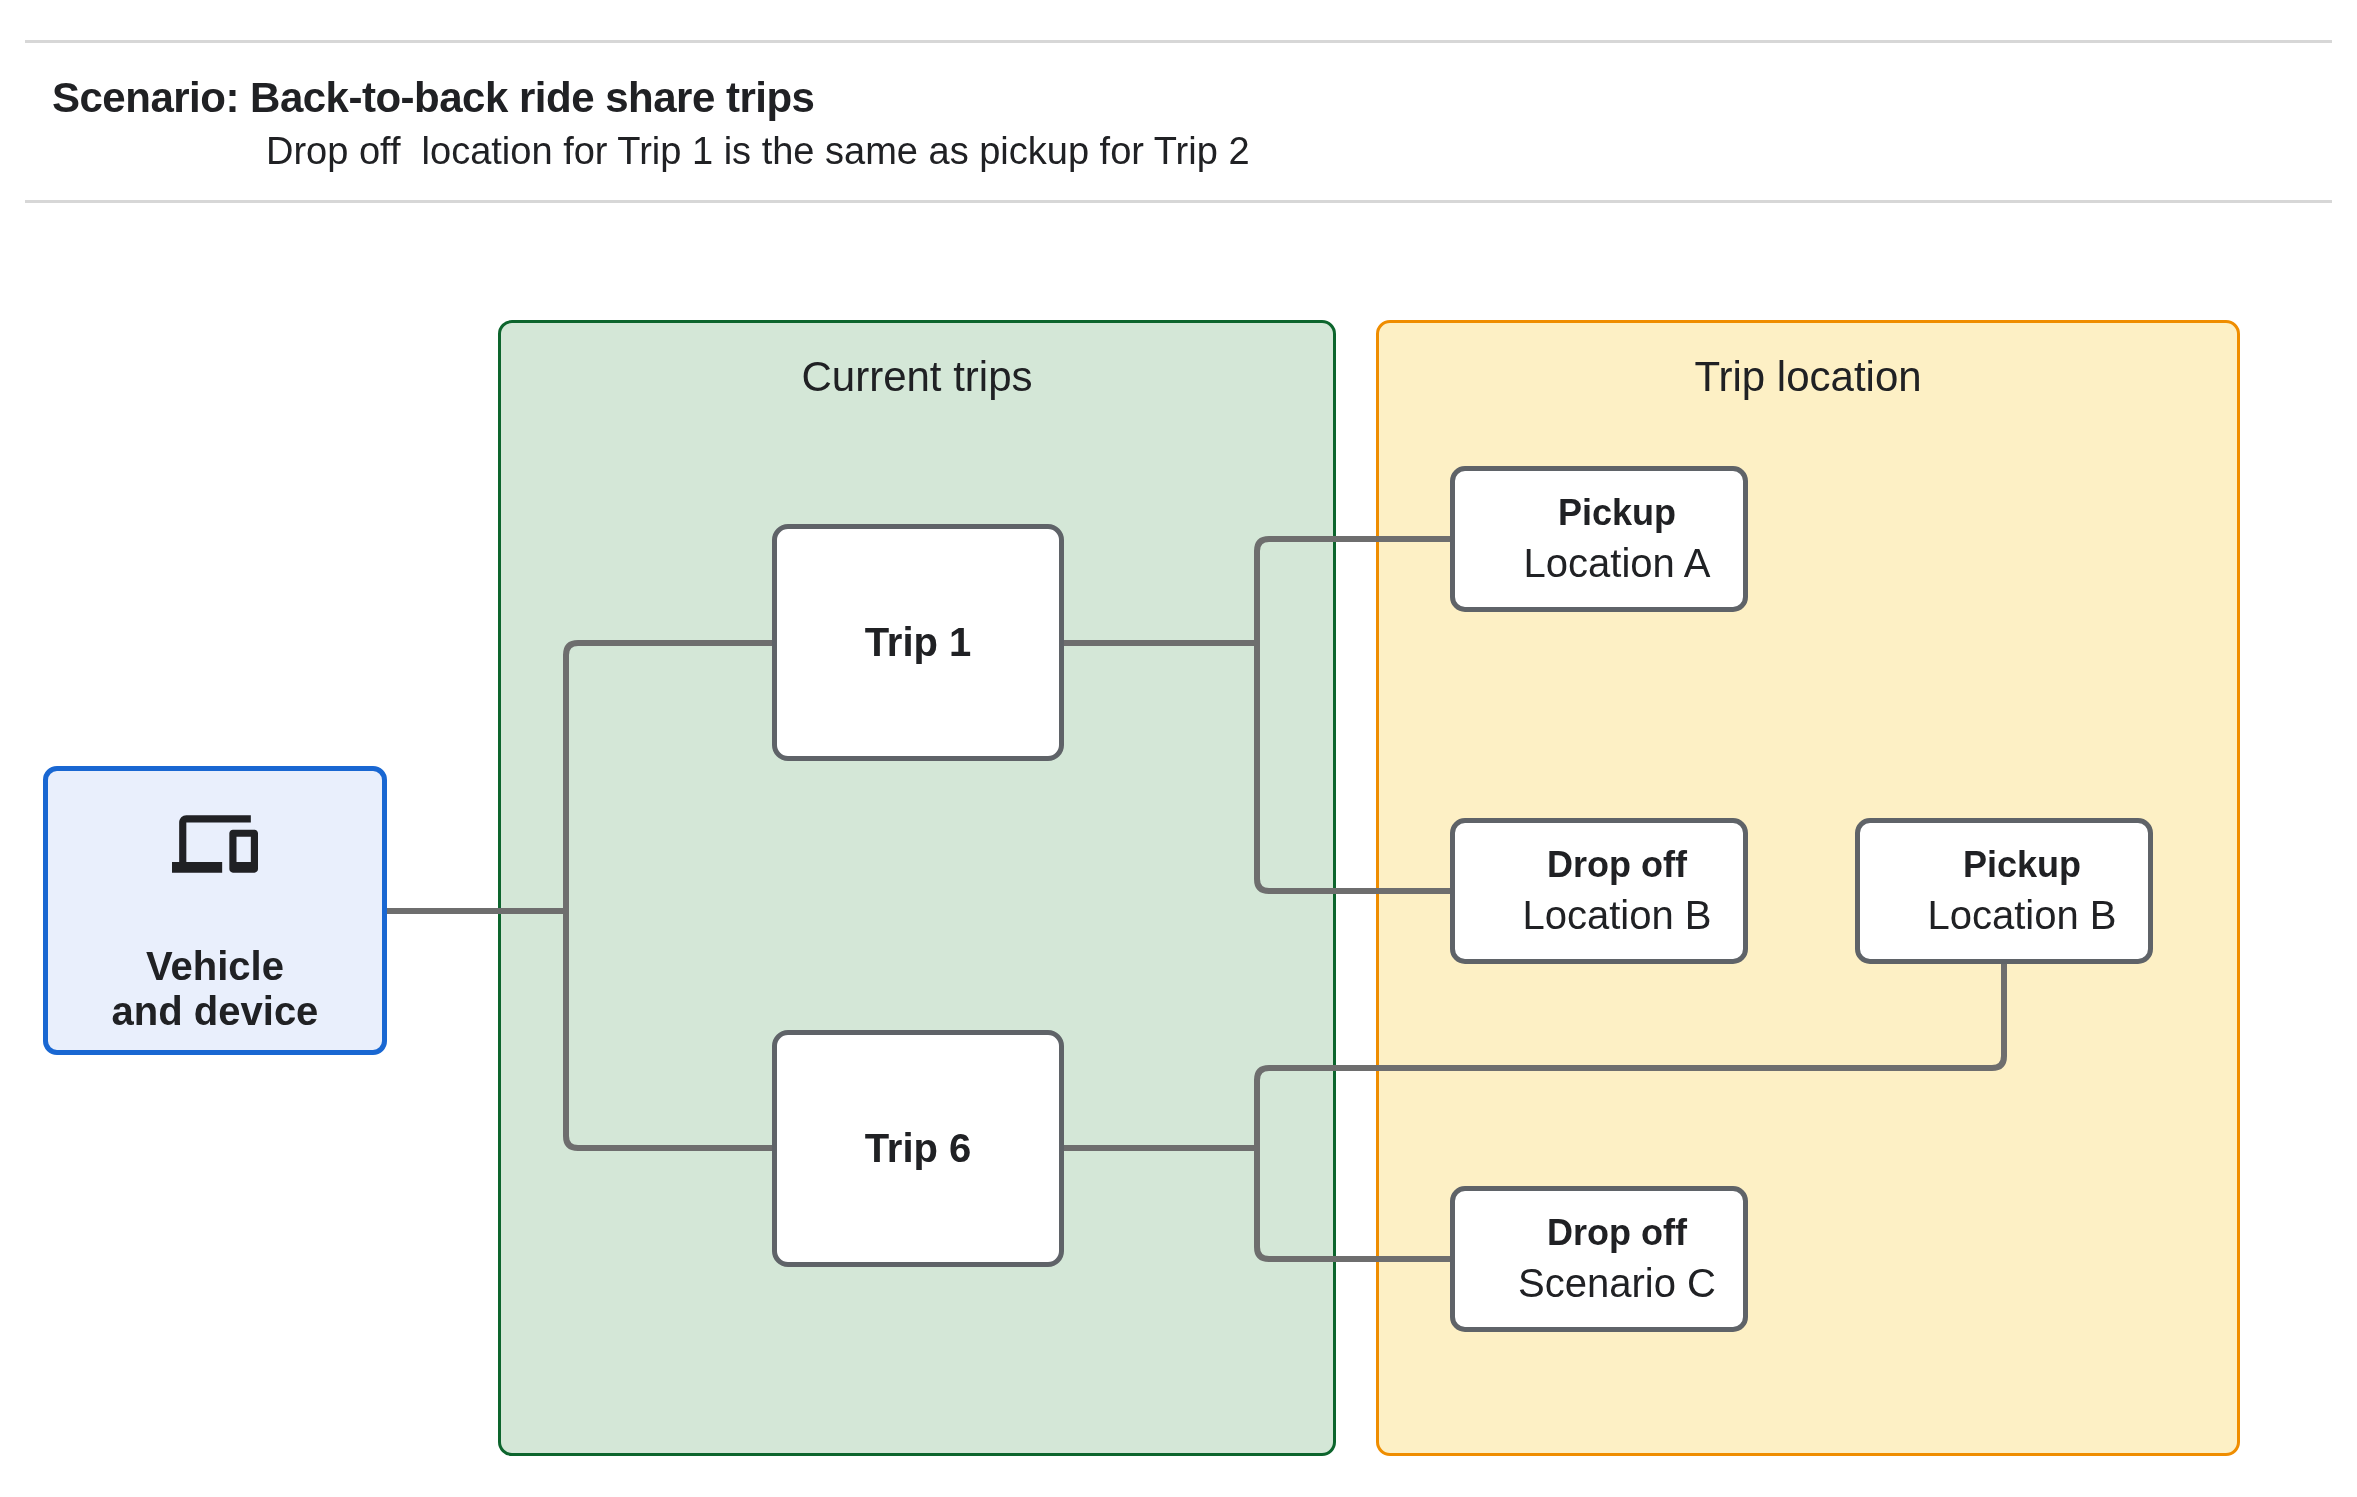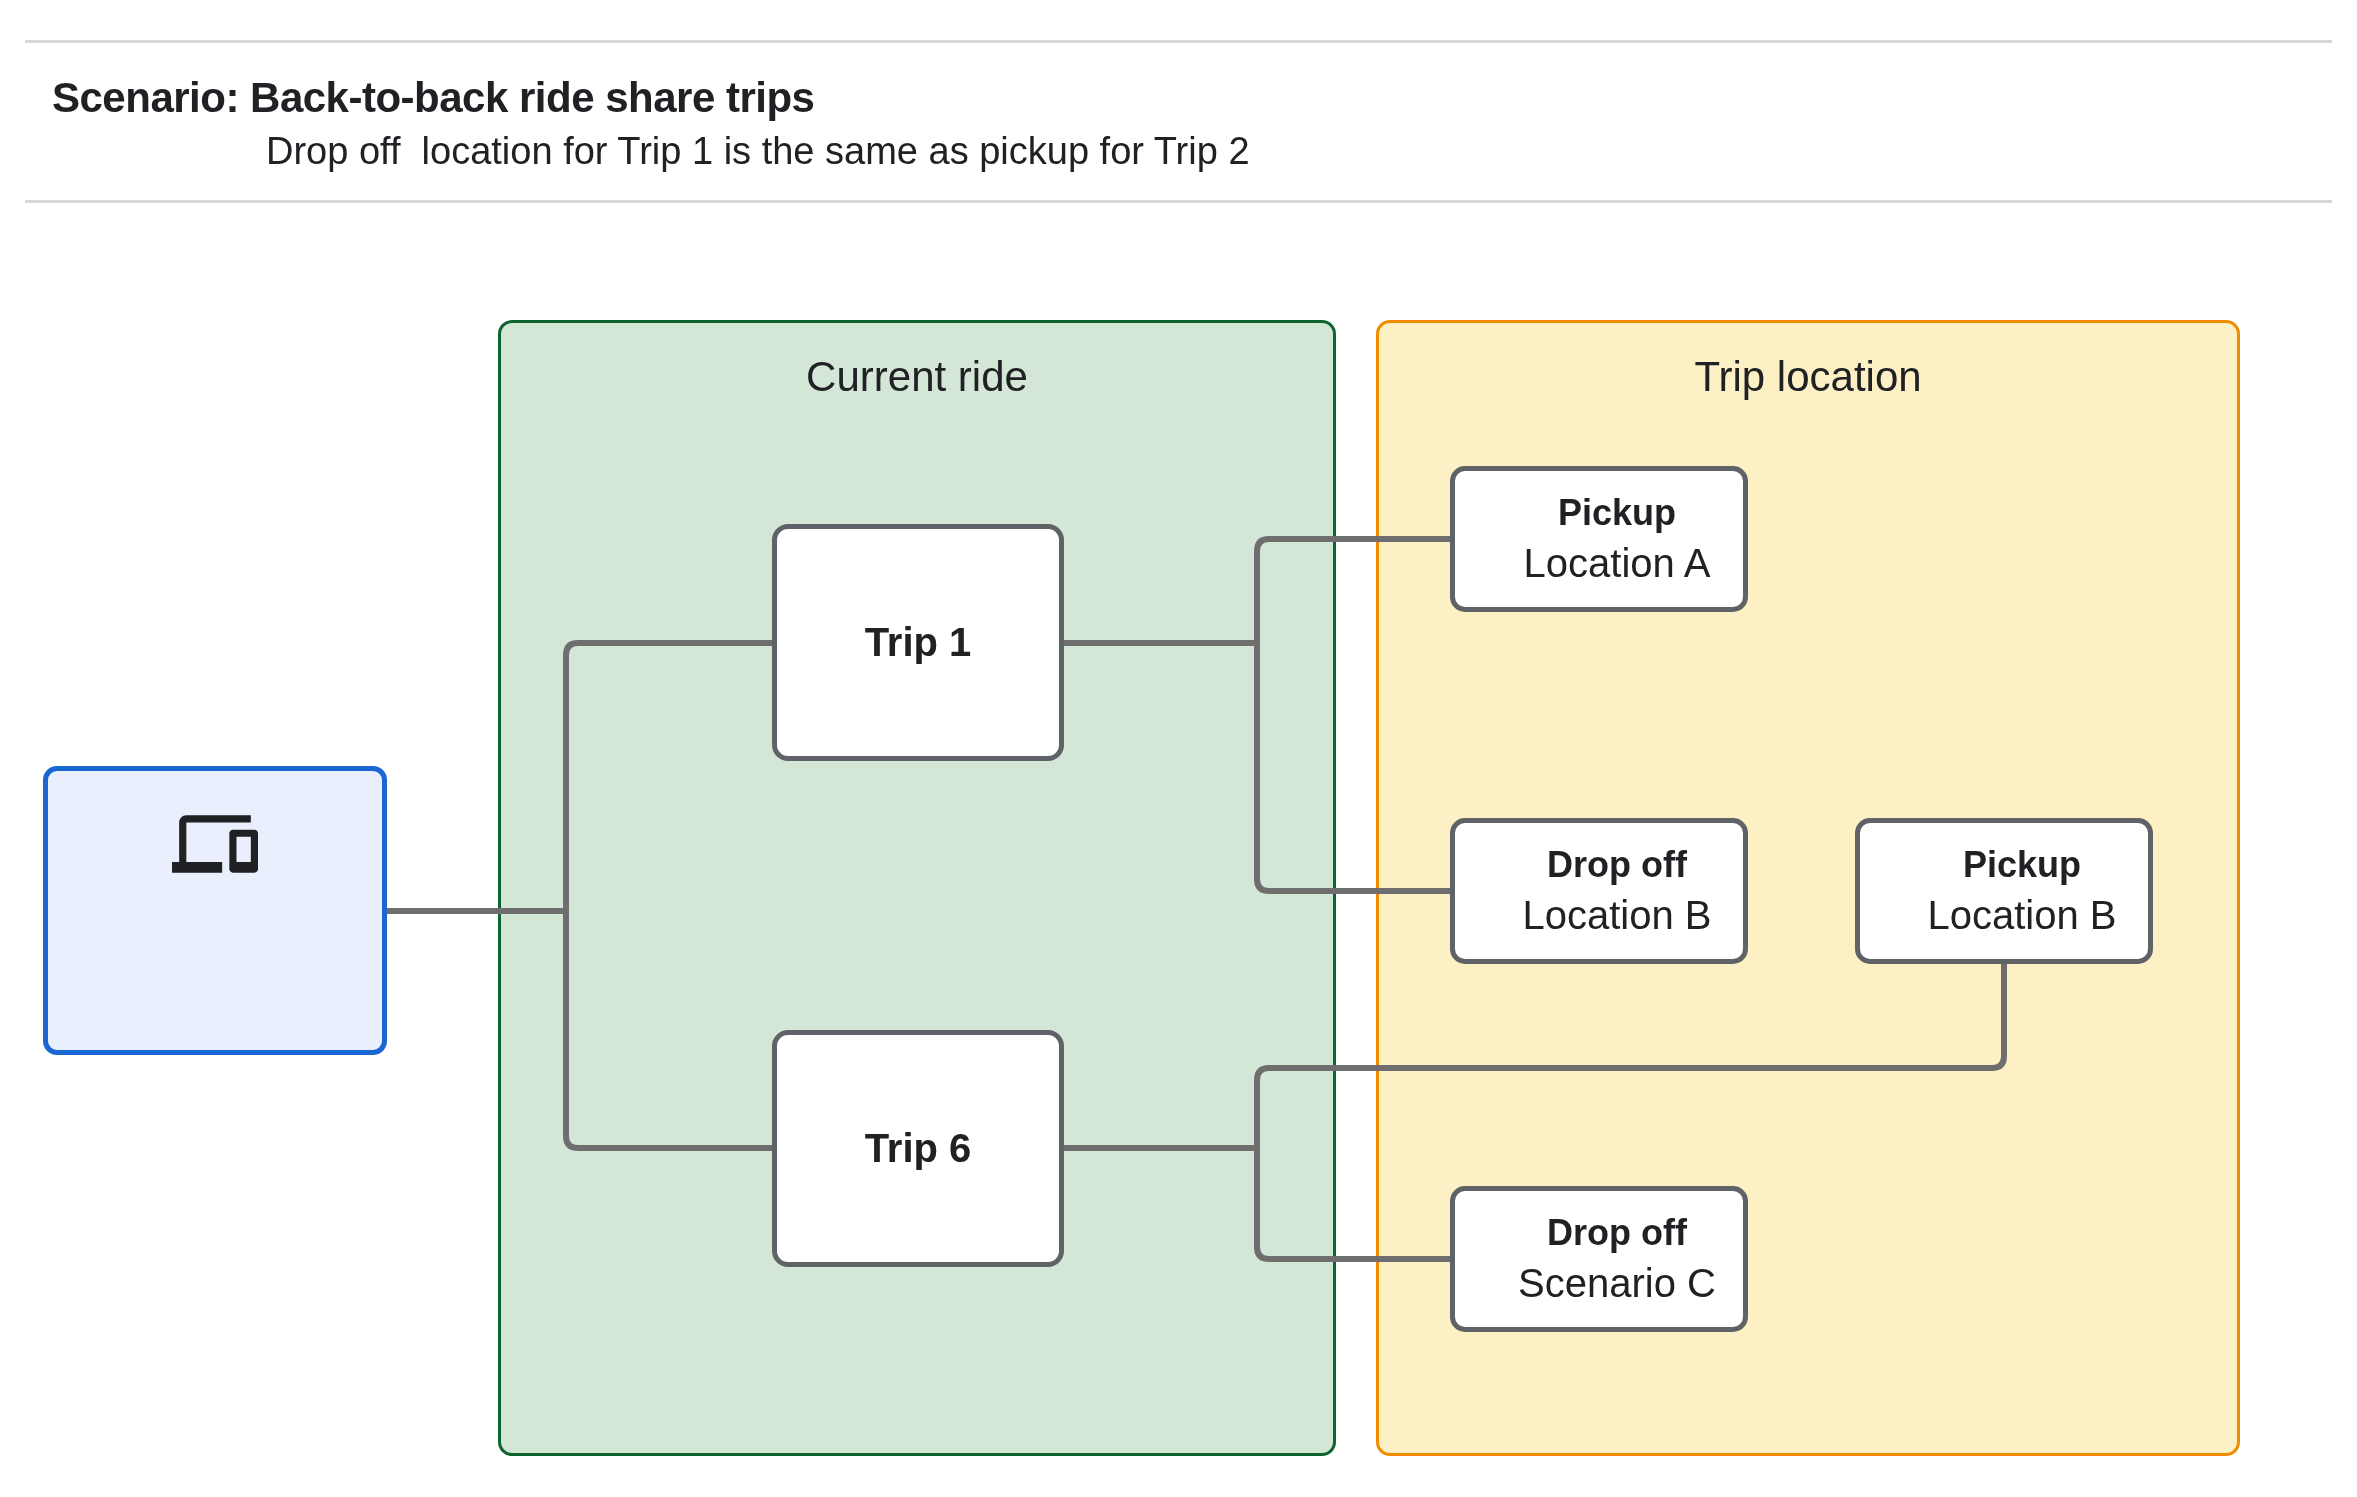--- a/index.html
+++ b/index.html
@@ -48,41 +48,45 @@
 <body>
 
 <div class="canvas">
 
   <div class="divider top"></div>
   <div class="page-title">Scenario: Back-to-back ride share trips</div>
   <div class="page-subtitle">Drop off  location for Trip 1 is the same as pickup for Trip 2</div>
   <div class="divider bottom"></div>
 
   <div class="panel green">
-    <div class="panel-title">Current ride</div>
+    <div class="panel-title">Current trips</div>
   </div>
   <div class="panel orange">
     <div class="panel-title">Trip location</div>
   </div>
 
   <svg class="connector-svg" width="2357" height="1497" viewBox="0 0 2357 1497">
     <g fill="none" stroke="#6e6e6e" stroke-width="6">
       <path d="M387 911 H569"></path>
       <path d="M772 643 H578 Q566 643 566 655 V1136 Q566 1148 578 1148 H772"></path>
       <path d="M1064 643 H1260"></path>
       <path d="M1450 539 H1269 Q1257 539 1257 551 V879 Q1257 891 1269 891 H1450"></path>
       <path d="M1064 1148 H1260"></path>
       <path d="M2004 964 V1056 Q2004 1068 1992 1068 H1269 Q1257 1068 1257 1080 V1247 Q1257 1259 1269 1259 H1450"></path>
     </g>
   </svg>
 
   <div class="node vehicle-node">
     <svg class="devices-icon" viewBox="0 0 24 24">
       <path fill="#202124" d="M4 6h18V4H4c-1.1 0-2 .9-2 2v11H0v3h14v-3H4V6zm19 2h-6c-.55 0-1 .45-1 1v10c0 .55.45 1 1 1h6c.55 0 1-.45 1-1V9c0-.55-.45-1-1-1zm-1 9h-4v-7h4v7z"></path>
     </svg>
+    <div class="vehicle-label">
+      <div>Vehicle</div>
+      <div>and device</div>
+    </div>
   </div>
 
   <div class="node trip-node t1">
     <div class="trip-label">Trip 1</div>
   </div>
   <div class="node trip-node t2">
     <div class="trip-label">Trip 6</div>
   </div>
 
   <div class="node waypoint-node wp-a">

